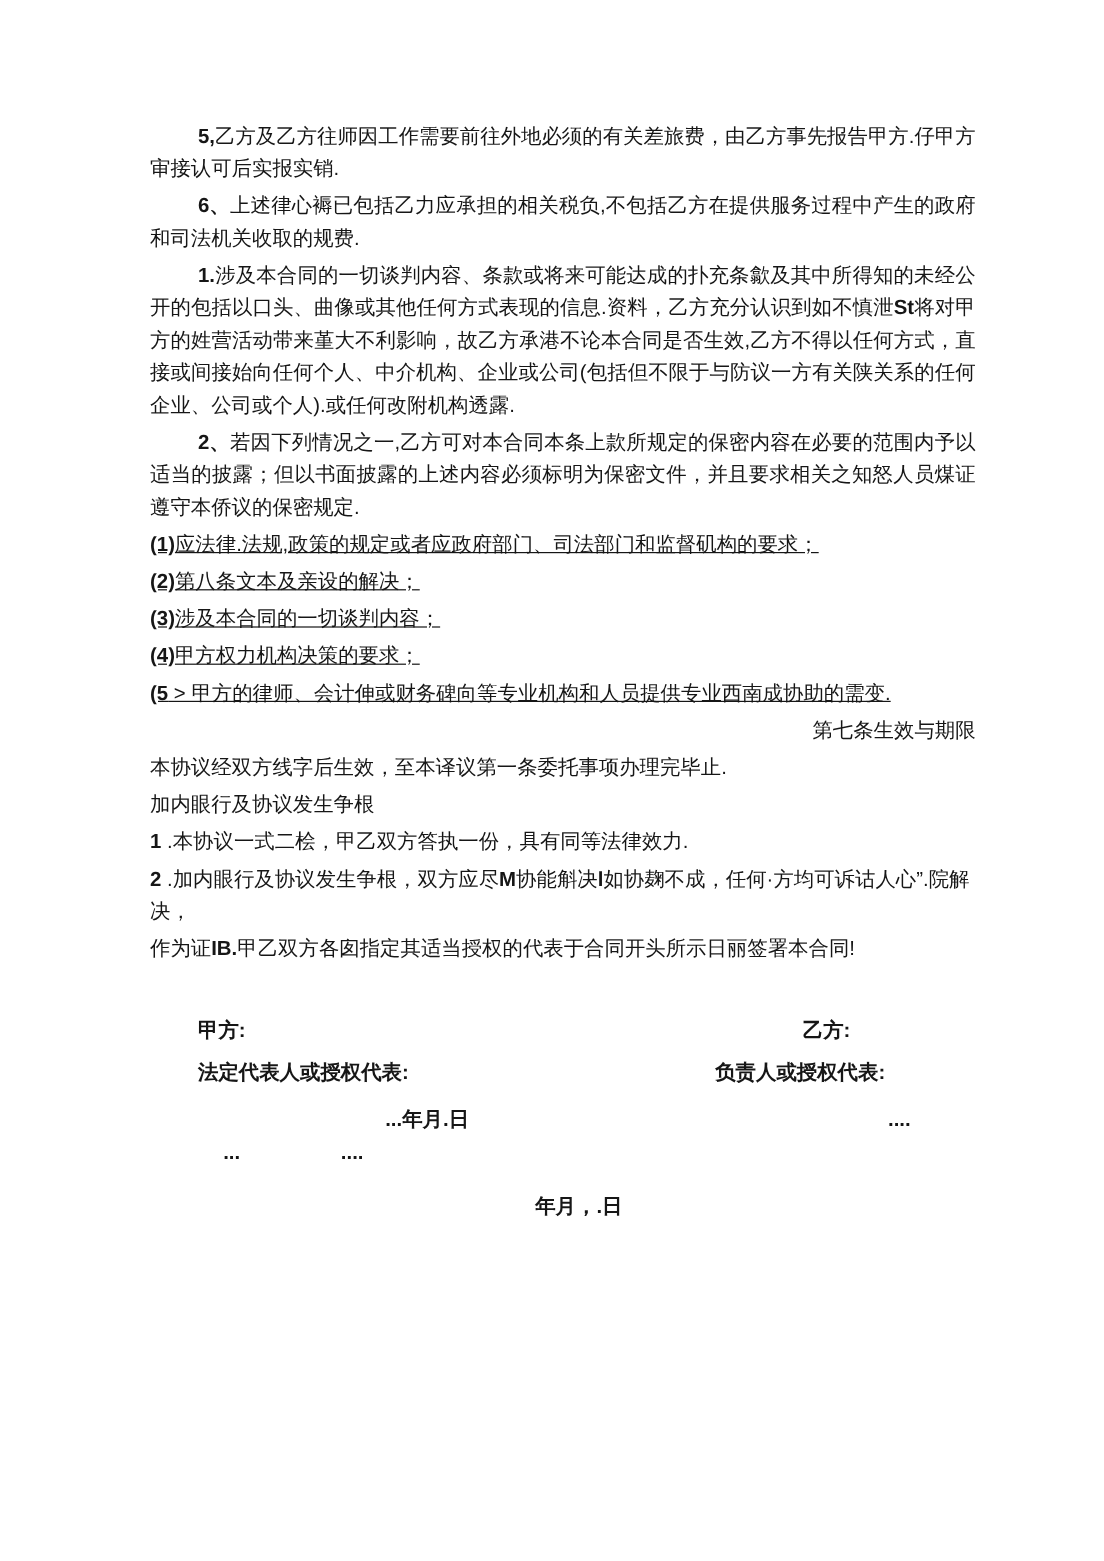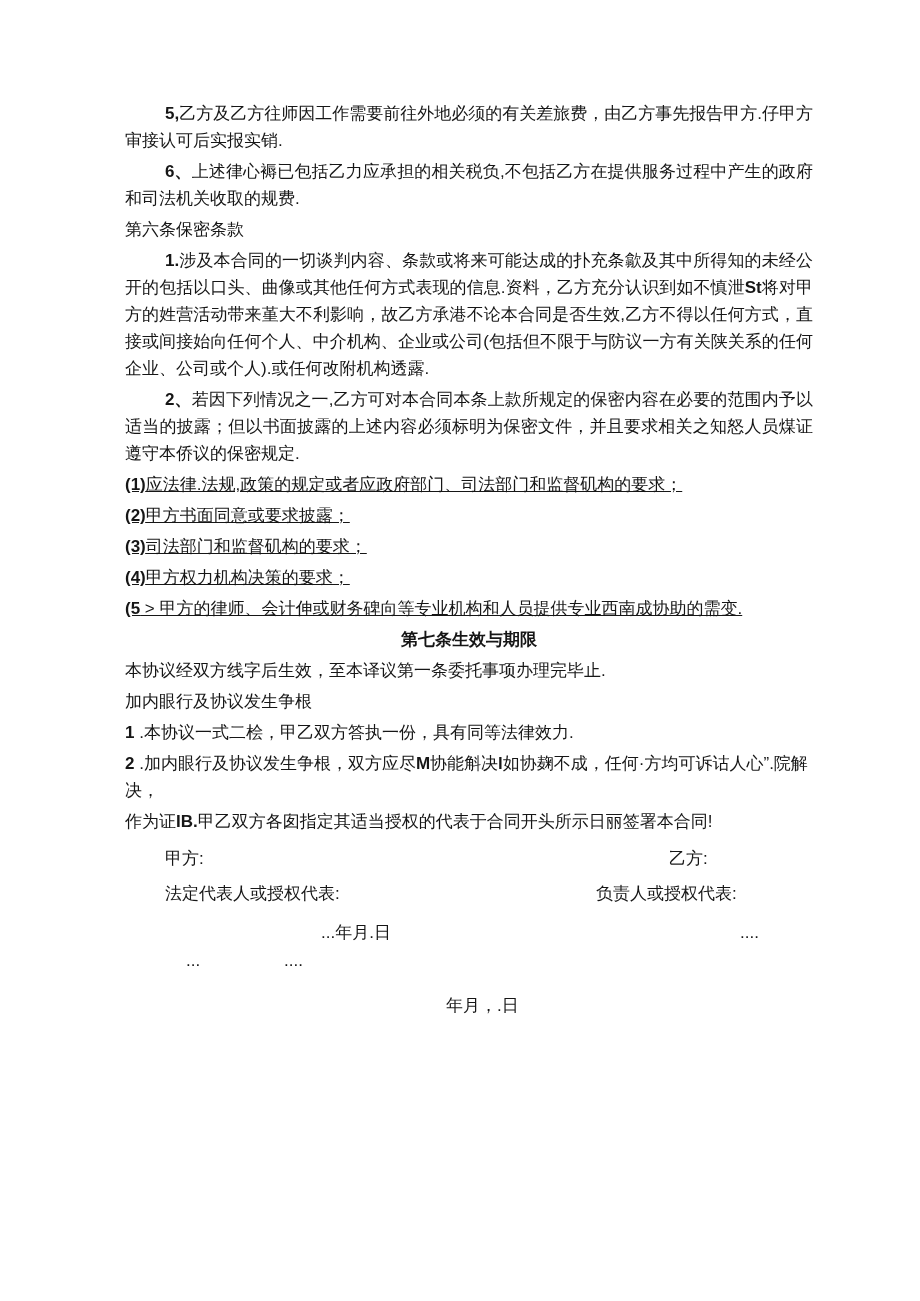--- a/index.html
+++ b/index.html
@@ -17,33 +17,34 @@
     left: 125px;
     top: 100px;
     width: 688px;
     font-size: 17px;
     line-height: 27px;
     text-align: justify;
   }
   .content p { margin: 0 0 4px 0; }
   .para  { text-indent: 40px; }
   .hd    { margin-left: 40px; text-align: left; }
-  .hd7   { margin-left: 40px; text-align: center; margin-top: 6px; margin-bottom: 10px; font-weight: bold; }
+  .hd7   { margin-left: 40px; text-align: right; margin-top: 6px; margin-bottom: 10px; }
   .plain { margin-left: 40px; text-align: left; margin-bottom: 8px; }
   .li    { margin-left: 30px; text-align: left; margin-bottom: 3px; text-decoration: underline; }
   .li2   { margin-left: 23px; text-align: left; margin-top: 9px; margin-bottom: 0; }
   b { font-weight: bold; }
   .sig {
     position: absolute;
     left: 125px;
     top: 833px;
     width: 690px;
     height: 160px;
     font-size: 17px;
     line-height: 27px;
+    font-weight: bold;
   }
   .sig span { position: absolute; white-space: nowrap; }
   .sig .pa  { left: 40px;  top: 12px; }
   .sig .pb  { left: 544px; top: 12px; }
   .sig .ra  { left: 40px;  top: 47px; }
   .sig .rb  { left: 471px; top: 47px; }
   .sig .da  { left: 196px; top: 86px; }
   .sig .dr  { left: 615px; top: 86px; }
   .sig .d1  { left: 61px;  top: 114px; }
   .sig .d2  { left: 159px; top: 114px; }
@@ -52,31 +53,30 @@
 </head>
 <body>
 
 <div class="page">
   <div class="content">
 
     <p class="para"><b>5,</b><span>乙方及乙方往师因工作需要前往外地必须的有关差旅费，由乙方事先报告甲方.仔甲方审接认可后实报实销.</span></p>
 
     <p class="para"><b>6、</b><span>上述律心褥已包括乙力应承担的相关税负,不包括乙方在提供服务过程中产生的政府和司法机关收取的规费.</span></p>
 
-    <p class="hd">第六条保密条款</p>
 
     <p class="para"><b>1.</b><span>涉及本合同的一切谈判内容、条款或将来可能达成的扑充条歙及其中所得知的未经公开的包括以口头、曲像或其他任何方式表现的信息.资料，乙方充分认识到如不慎泄</span><b>St</b><span>将对甲方的姓营活动带来堇大不利影响，故乙方承港不论本合同是否生效,乙方不得以任何方式，直接或间接始向任何个人、中介机构、企业或公司(包括但不限于与防议一方有关陕关系的任何企业、公司或个人).或任何改附机构透露.</span></p>
 
     <p class="para"><b>2、</b><span>若因下列情况之一,乙方可对本合同本条上款所规定的保密内容在必要的范围内予以适当的披露；但以书面披露的上述内容必须标明为保密文件，并且要求相关之知怒人员煤证遵守本侨议的保密规定.</span></p>
 
     <p class="li"><b>(1)</b><span>应法律.法规,政策的规定或者应政府部门、司法部门和监督矶构的要求；</span></p>
 
-    <p class="li"><b>(2)</b><span>甲方书面同意或要求披露；</span></p>
+    <p class="li"><b>(2)</b><span>第八条文本及亲设的解决；</span></p>
 
-    <p class="li"><b>(3)</b><span>司法部门和监督矶构的要求；</span></p>
+    <p class="li"><b>(3)</b><span>涉及本合同的一切谈判内容；</span></p>
 
     <p class="li"><b>(4)</b><span>甲方权力机构决策的要求；</span></p>
 
     <p class="li"><b>(5</b><span> &gt; 甲方的律师、会计伸或财务碑向等专业机构和人员提供专业西南成协助的需变.</span></p>
 
     <p class="hd7">第七条生效与期限</p>
 
     <p class="plain">本协议经双方线字后生效，至本译议第一条委托事项办理完毕止.</p>
 
     <p class="hd">加内眼行及协议发生争根</p>

